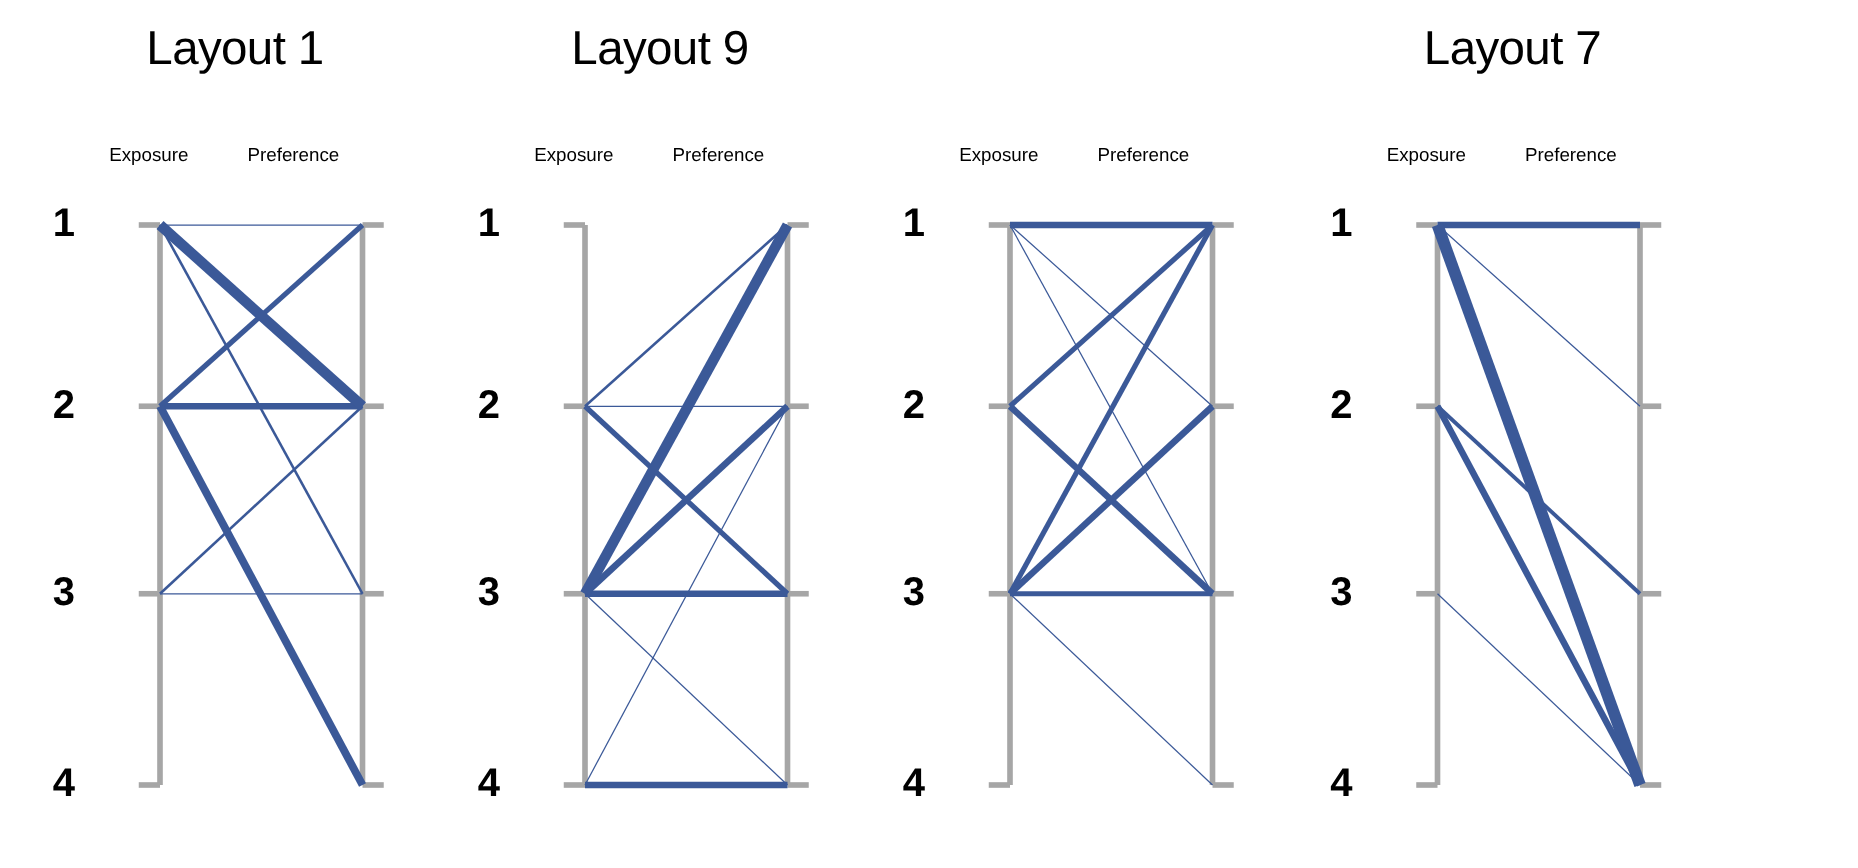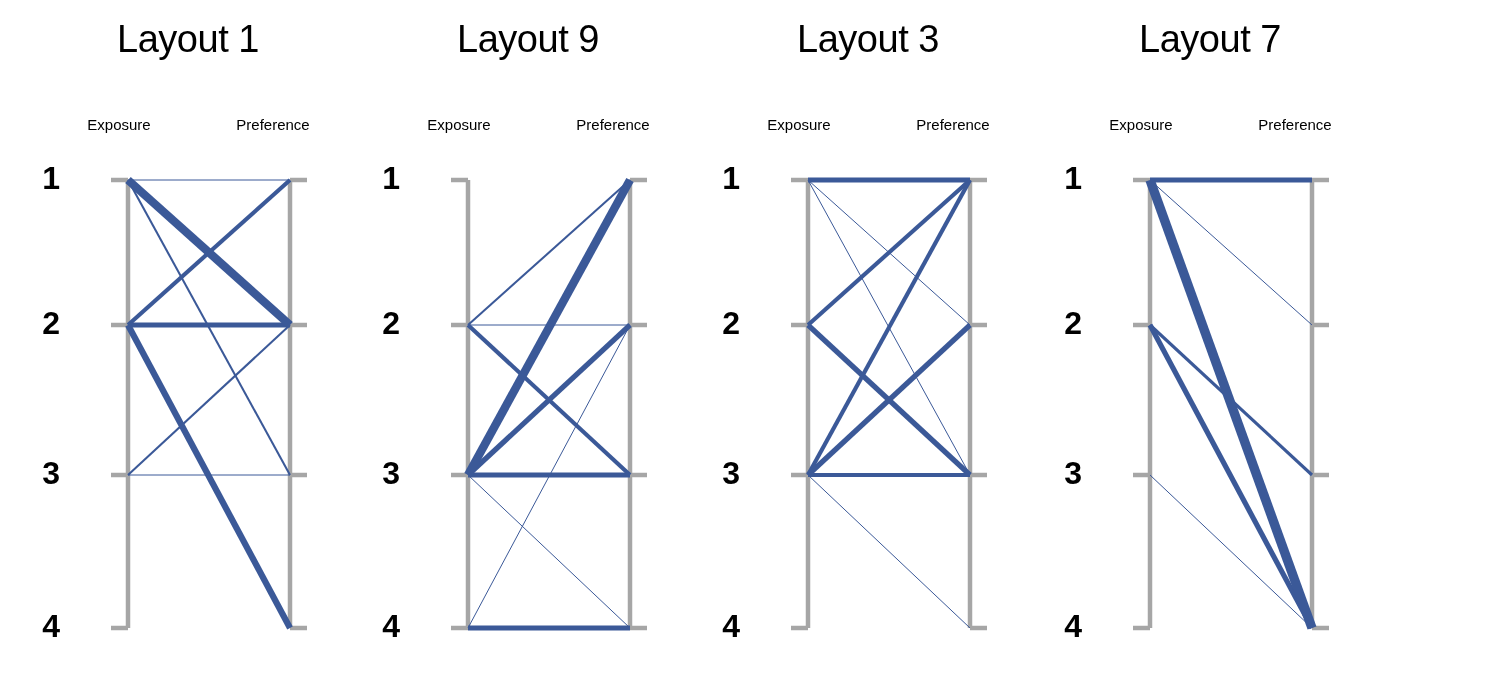--- a/index.html
+++ b/index.html
@@ -55,21 +55,21 @@
   .axis-label {
     position: absolute;
     top: 112px;
     font-size: 15px;
     font-weight: 400;
     color: #000000;
     white-space: nowrap;
     line-height: 26px;
   }
   .axis-label.left  { left: 26px;  width: 150px; text-align: center; }
-  .axis-label.right { left: 180px; width: 150px; text-align: center; }
+  .axis-label.right { left: 180px; width: 150px; text-align: left; }
 
   .rank-label {
     position: absolute;
     left: 6px;
     width: 36px;
     text-align: right;
     font-size: 32px;
     font-weight: 700;
     color: #000000;
     line-height: 32px;
@@ -148,21 +148,20 @@
           <line x1="110" y1="628" x2="272" y2="628" class="edge" stroke="#3B5998" stroke-width="5.2"></line>
           <line x1="110" y1="475" x2="272" y2="180" class="edge" stroke="#3B5998" stroke-width="8.350000000000001"></line>
         </svg>
     <div class="rank-label" style="top: 162px;">1</div>
         <div class="rank-label" style="top: 307px;">2</div>
         <div class="rank-label" style="top: 457px;">3</div>
         <div class="rank-label" style="top: 610px;">4</div>
       </div>
 
     <div class="panel p3">
-      <div class="panel-title">Layout 3</div>
       <div class="axis-label left">Exposure</div>
       <div class="axis-label right">Preference</div>
       <svg class="plot" viewBox="0 0 340 694">
           <line x1="110" x2="110" y1="180" y2="628" class="axis-line" stroke="#A6A6A6"></line>
           <line x1="272" x2="272" y1="180" y2="628" class="axis-line" stroke="#A6A6A6"></line>
           <line x1="93" x2="110" y1="180" y2="180" class="tick-line" stroke="#A6A6A6"></line>
           <line x1="272" x2="289" y1="180" y2="180" class="tick-line" stroke="#A6A6A6"></line>
           <line x1="93" x2="110" y1="325" y2="325" class="tick-line" stroke="#A6A6A6"></line>
           <line x1="272" x2="289" y1="325" y2="325" class="tick-line" stroke="#A6A6A6"></line>
           <line x1="93" x2="110" y1="475" y2="475" class="tick-line" stroke="#A6A6A6"></line>

